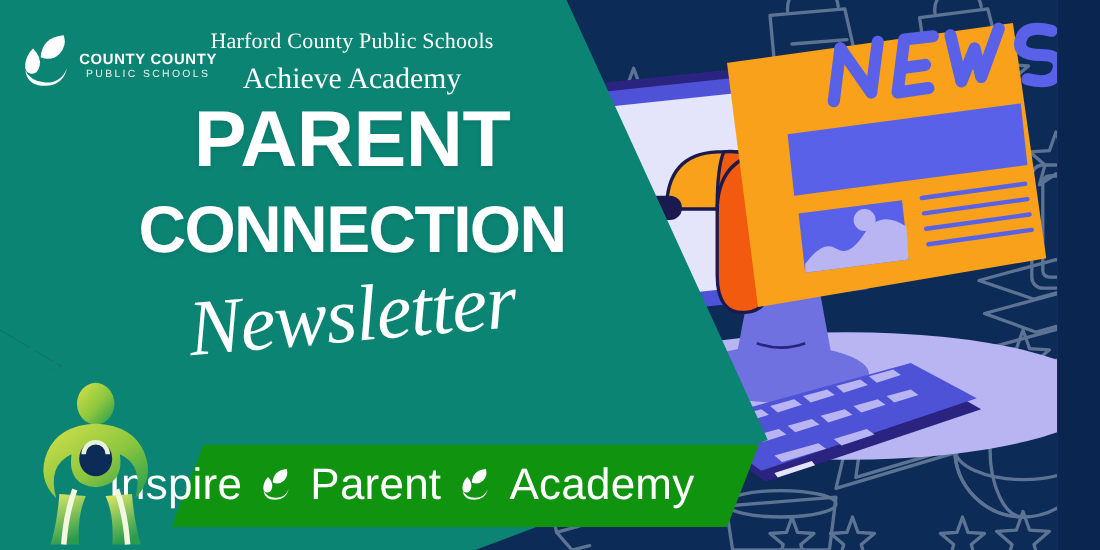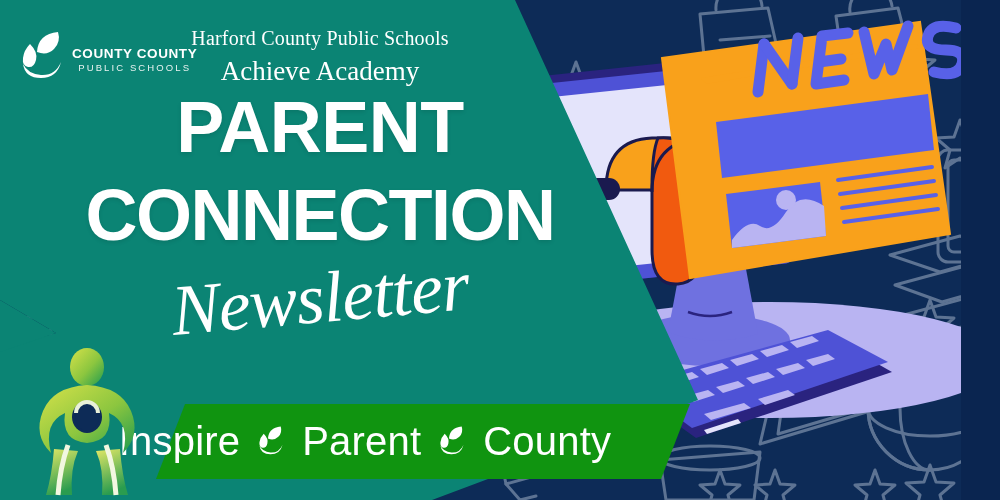--- a/index.html
+++ b/index.html
@@ -53,21 +53,21 @@
 
   
   .head-wrap{position:absolute;left:60px;top:26px;width:520px;text-align:center;}
   .kicker{font-family:"Liberation Serif",serif;color:#fff;font-size:20px;letter-spacing:.2px;line-height:1.25;}
   .kicker2{font-family:"Liberation Serif",serif;color:#fff;font-size:27px;line-height:1.5;}
   .title-1,.title-2{
     color:#fff;font-weight:bold;letter-spacing:-0.5px;line-height:.98;
     text-shadow:0 2px 4px rgba(0,0,0,.10);
   }
   .title-1{font-size:72px;margin-top:0;}
-  .title-2{font-size:72px;margin-top:18px;letter-spacing:-1.5px;}
+  .title-2{font-size:60px;margin-top:18px;letter-spacing:-1.5px;}
   .script{
     font-family:"Liberation Serif",serif;font-style:italic;color:#fff;
     font-size:72px;margin-top:6px;letter-spacing:-1px;
     transform:rotate(-5deg);
   }
 
   
   .tagline{
     position:absolute;left:0;top:409px;width:700px;height:64px;
     display:flex;align-items:center;justify-content:center;gap:14px;
@@ -288,21 +288,21 @@
       </svg>
     </span>
     <span class="word">Parent</span>
     <span class="sep-mark">
       <svg viewBox="0 0 48 56" xmlns="http://www.w3.org/2000/svg">
         <path d="M40 4 q-20 2 -21 20 q10 4 17 -3 q7 -7 4 -17 z" fill="#fff"></path>
         <path d="M12 16 q8 8 6 16 q-2 8 -8 7 q-6 -1 -5 -9 q1 -8 7 -14 z" fill="#fff"></path>
         <path d="M5 36 q2 14 18 14 q16 0 20 -16 q-6 14 -20 13 q-13 -1 -18 -11 z" fill="#fff"></path>
       </svg>
     </span>
-    <span class="word">County</span>
+    <span class="word">Academy</span>
   </div>
 
   <div class="pa-figure">
     <svg viewBox="0 0 130 155" xmlns="http://www.w3.org/2000/svg">
       <defs>
         <linearGradient id="gA" x1="0" y1="0" x2="1" y2="1">
           <stop offset="0" stop-color="#d7e24a"></stop>
           <stop offset="0.55" stop-color="#8cc63f"></stop>
           <stop offset="1" stop-color="#1f9b4e"></stop>
         </linearGradient>

